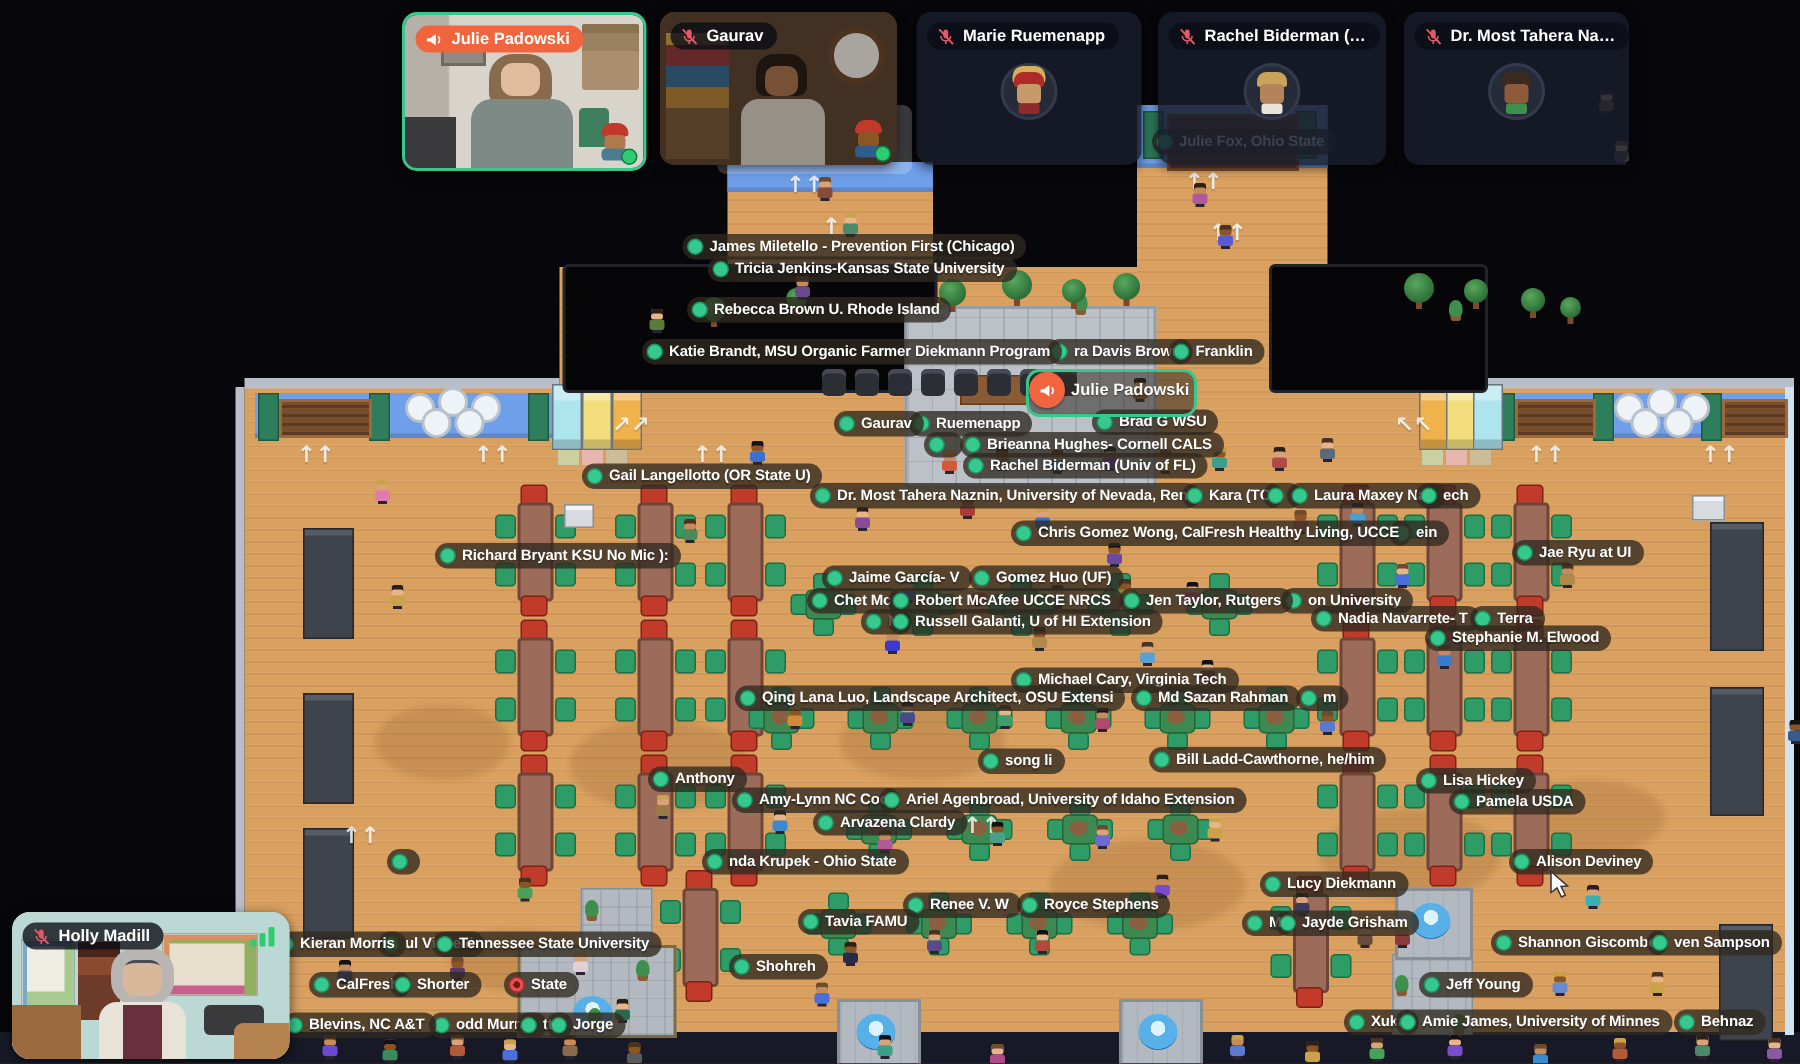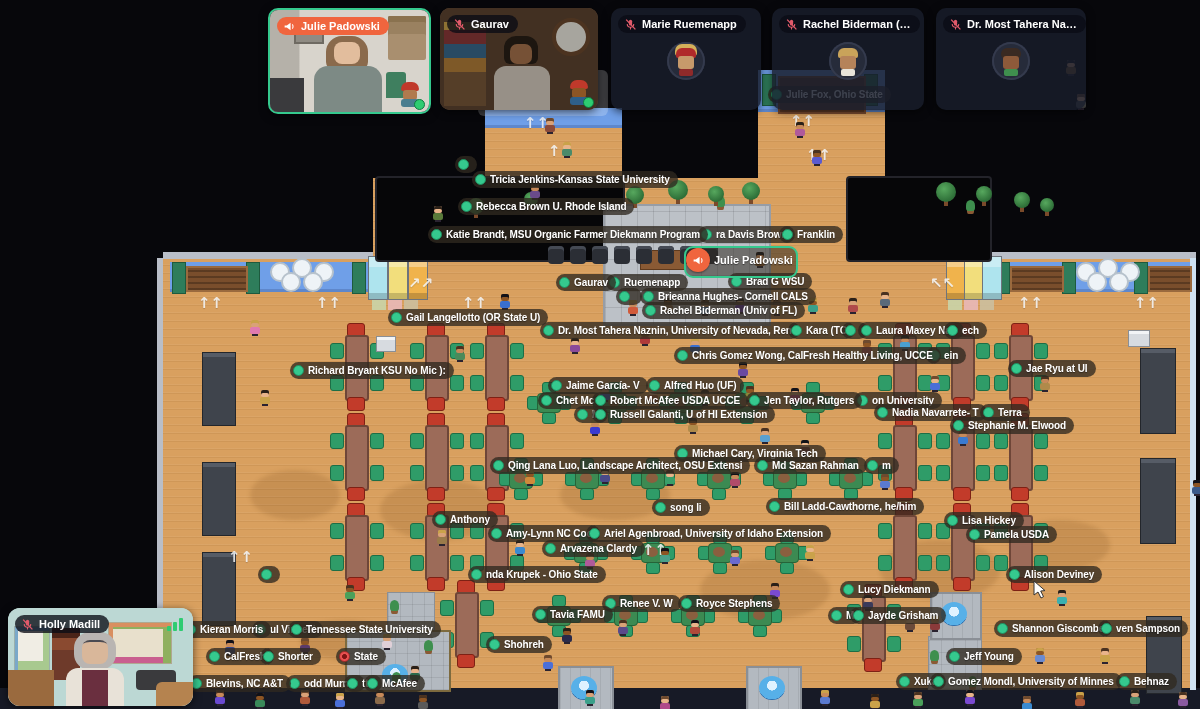--- a/index.html
+++ b/index.html
@@ -906,20 +906,21 @@
       <div class="lbl" style="left: 779px; top: 226px;">
         <span class="dt"></span>
         <span>Franklin</span>
       </div>
       <div class="lbl" style="left: 428px; top: 226px;">
         <span class="dt"></span>
         <span>Katie Brandt, MSU Organic Farmer Diekmann Program</span>
       </div>
       <div class="lbl" style="left: 455px; top: 156px;">
         <span class="dt"></span>
+        <span>James Miletello - Prevention First (Chicago)</span>
       </div>
       <div class="lbl" style="left: 472px; top: 171px;">
         <span class="dt"></span>
         <span>Tricia Jenkins-Kansas State University</span>
       </div>
       <div class="lbl" style="left: 458px; top: 198px;">
         <span class="dt"></span>
         <span>Rebecca Brown U. Rhode Island</span>
       </div>
       <div class="lbl" style="left: 768px; top: 86px;">
@@ -989,29 +990,29 @@
       <div class="lbl" style="left: 290px; top: 362px;">
         <span class="dt"></span>
         <span>Richard Bryant KSU No Mic ):</span>
       </div>
       <div class="lbl" style="left: 548px; top: 377px;">
         <span class="dt"></span>
         <span>Jaime García- V</span>
       </div>
       <div class="lbl" style="left: 646px; top: 377px;">
         <span class="dt"></span>
-        <span>Alfred Huo (UF)</span>
+        <span>Gomez Huo (UF)</span>
       </div>
       <div class="lbl" style="left: 538px; top: 392px;">
         <span class="dt"></span>
         <span>Chet Mc</span>
       </div>
       <div class="lbl" style="left: 592px; top: 392px;">
         <span class="dt"></span>
-        <span>Robert McAfee USDA UCCE</span>
+        <span>Robert McAfee UCCE NRCS</span>
       </div>
       <div class="lbl" style="left: 854px; top: 392px;">
         <span class="dt"></span>
         <span>on University</span>
       </div>
       <div class="lbl" style="left: 746px; top: 392px;">
         <span class="dt"></span>
         <span>Jen Taylor, Rutgers</span>
       </div>
       <div class="lbl" style="left: 574px; top: 406px;">
@@ -1156,37 +1157,37 @@
       <div class="lbl" style="left: 286px; top: 675px;">
         <span class="dt"></span>
         <span>odd Murray</span>
       </div>
       <div class="lbl" style="left: 344px; top: 675px;">
         <span class="dt"></span>
         <span>tte</span>
       </div>
       <div class="lbl" style="left: 364px; top: 675px;">
         <span class="dt"></span>
-        <span>McAfee</span>
+        <span>Jorge</span>
       </div>
       <div class="lbl" style="left: 188px; top: 675px;">
         <span class="dt"></span>
         <span>Blevins, NC A&amp;T</span>
       </div>
       <div class="lbl" style="left: 946px; top: 648px;">
         <span class="dt"></span>
         <span>Jeff Young</span>
       </div>
       <div class="lbl" style="left: 896px; top: 673px;">
         <span class="dt"></span>
         <span>Xuka</span>
       </div>
       <div class="lbl" style="left: 930px; top: 673px;">
         <span class="dt"></span>
-        <span>Gomez Mondl, University of Minnes</span>
+        <span>Amie James, University of Minnes</span>
       </div>
       <div class="lbl" style="left: 1116px; top: 673px;">
         <span class="dt"></span>
         <span>Behnaz</span>
       </div>
       <div class="spk-box" style="left: 684px; top: 246px; width: 110px; height: 28px;"></div>
       <div class="spk-badge" style="left: 686px; top: 248px;">
         <svg width="13" height="13" viewBox="0 0 24 24">
           <path d="M3 10v4h4l7 5V5l-7 5H3z" fill="#fff"></path>
           <path d="M17 8c2 1.5 2 6.5 0 8" stroke="#fff" stroke-width="2" fill="none"></path>

